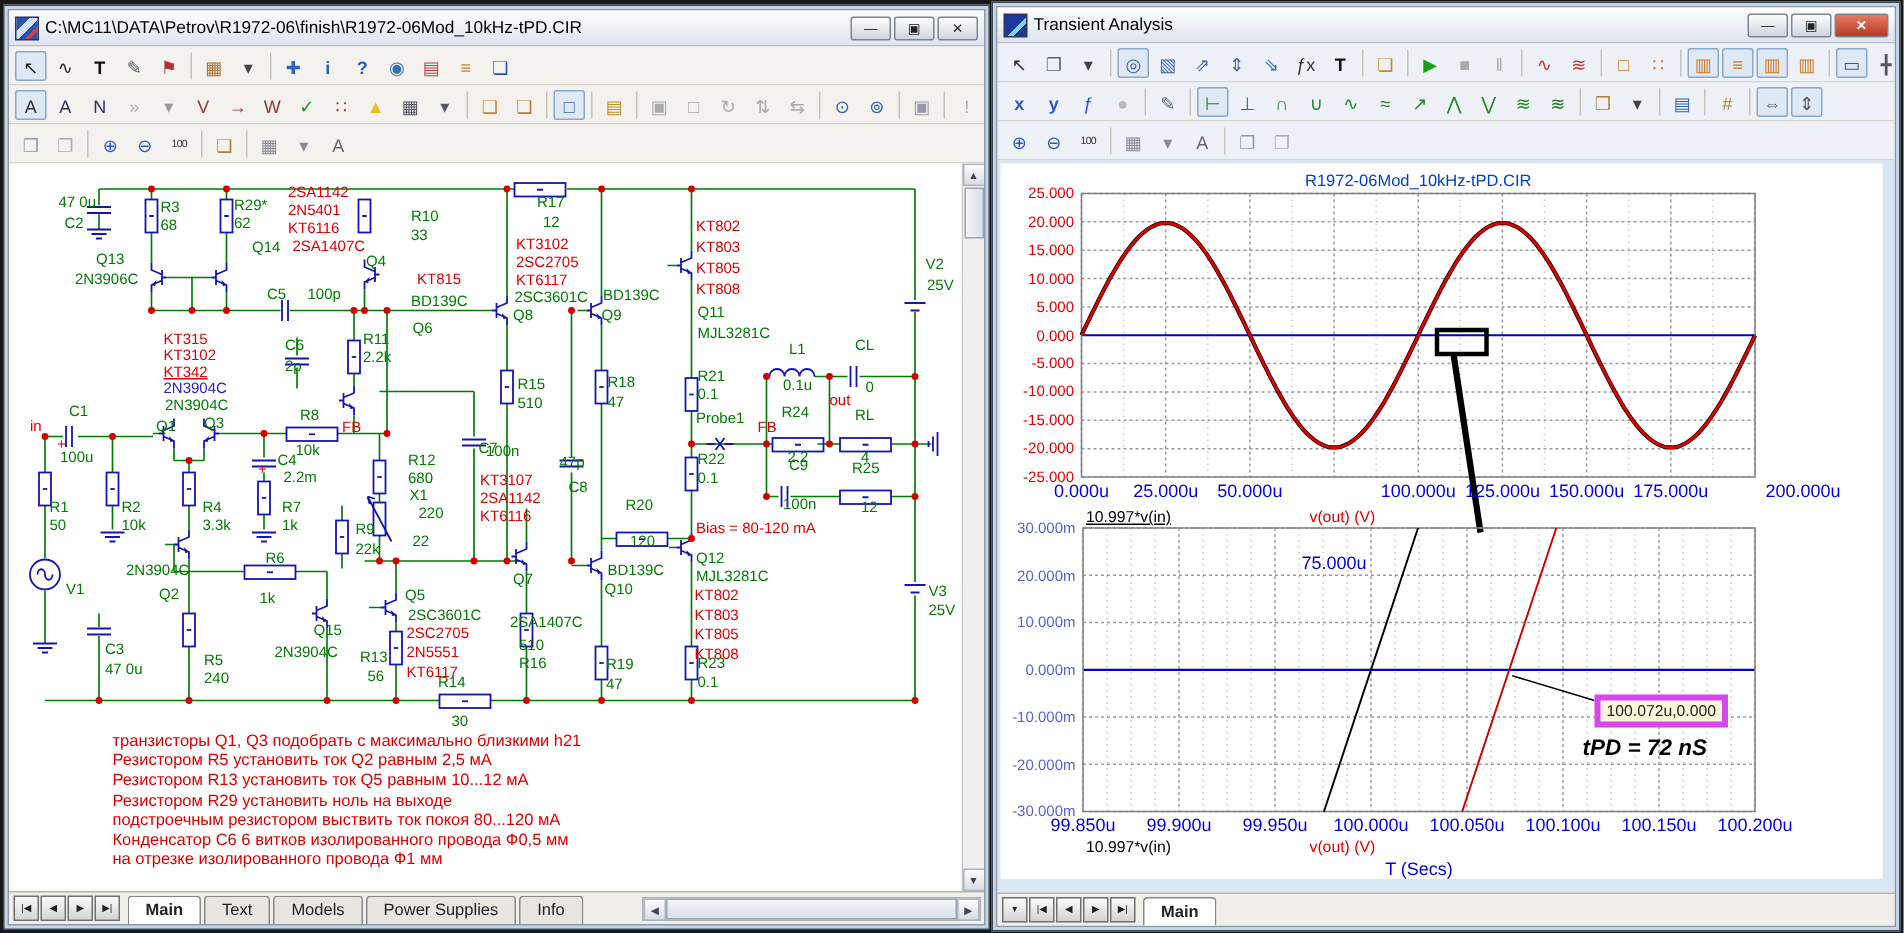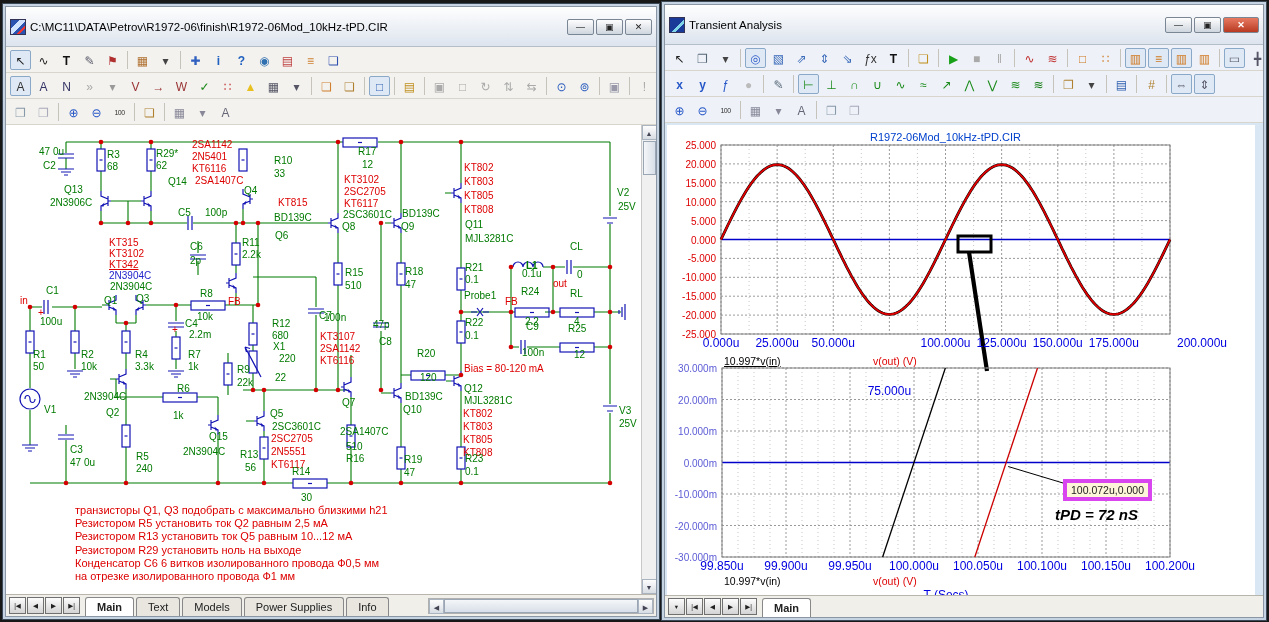--- a/index.html
+++ b/index.html
@@ -1,19 +1,19 @@
 <!DOCTYPE html>
 <html><head>
 <meta charset="utf-8">
 <style>
   *{box-sizing:border-box;margin:0;padding:0}
   body{width:1269px;height:622px;position:relative;background:#181818;font-family:"Liberation Sans",sans-serif;overflow:hidden}
   .win{position:absolute;border:1px solid #3c4a58;background:#c6d3e2;padding:2px}
   .winbody{display:flex;flex-direction:column;height:100%;border:1px solid #8a96a4;background:#f2f1ec}
-  .tbar{height:40px;display:flex;align-items:center;background:linear-gradient(#fefefe,#dde4ee);border-bottom:1px solid #b4bec8;padding:0 4px;gap:4px;flex:none}
+  .tbar{height:24px;display:flex;align-items:center;background:linear-gradient(#fefefe,#dde4ee);border-bottom:1px solid #b4bec8;padding:0 4px;gap:4px;flex:none}
   .ttl{flex:1;font-size:11.5px;color:#000;white-space:nowrap;overflow:hidden}
   .appico{width:16px;height:16px;flex:none;border:1px solid #335;background:linear-gradient(135deg,#2a52b0 0 30%,#cfe2ff 30% 55%,#2a52b0 55% 70%,#e33 70% 80%,#2a52b0 80%)}
   .wbtns{display:flex;gap:2px;flex:none}
   .wbtn{width:27px;height:16px;border:1px solid #7a8694;border-radius:2px;background:linear-gradient(#fdfdfd,#cfd6de);font-size:9px;line-height:14px;text-align:center;color:#222}
   .wbtn.red{background:linear-gradient(#e87a62,#b83a22);color:#fff;width:36px;font-weight:bold}
   .tb{display:flex;align-items:center;height:26px;background:#f3f2ee;border-bottom:1px solid #d8d5cc;padding:0 3px;flex:none}
   .tb.blu{background:#eef2f8}
   .tbb{width:21px;height:20px;line-height:20px;text-align:center;font-size:12px;margin:0 1px;border:1px solid transparent;border-radius:2px;color:#445;flex:none;overflow:hidden}
   .tbb.sel{border-color:#8aa8c8;background:#dfe9f5}
   .tbb.bold{font-weight:bold}
@@ -327,21 +327,21 @@
             <span class="slab c-g" style="left: 399px; top: 142px;">R18</span>
             <span class="slab c-g" style="left: 399px; top: 155px;">47</span>
             <span class="slab c-r" style="left: 458px; top: 38px;">KT802</span>
             <span class="slab c-r" style="left: 458px; top: 52px;">KT803</span>
             <span class="slab c-r" style="left: 458px; top: 66px;">KT805</span>
             <span class="slab c-r" style="left: 458px; top: 80px;">KT808</span>
             <span class="slab c-g" style="left: 459px; top: 95px;">Q11</span>
             <span class="slab c-g" style="left: 459px; top: 109px;">MJL3281C</span>
             <span class="slab c-g" style="left: 611px; top: 63px;">V2</span>
             <span class="slab c-g" style="left: 612px; top: 77px;">25V</span>
-            <span class="slab c-g" style="left: 520px; top: 136px; font-weight: bold;">L1</span>
+            <span class="slab c-g" style="left: 520px; top: 120px;">L1</span>
             <span class="slab c-g" style="left: 516px; top: 144px;">0.1u</span>
             <span class="slab c-g" style="left: 564px; top: 117px;">CL</span>
             <span class="slab c-g" style="left: 571px; top: 145px;">0</span>
             <span class="slab c-r" style="left: 547px; top: 154px;">out</span>
             <span class="slab c-g" style="left: 458px; top: 166px;">Probe1</span>
             <span class="slab c-r" style="left: 499px; top: 172px;">FB</span>
             <span class="slab c-g" style="left: 515px; top: 162px;">R24</span>
             <span class="slab c-g" style="left: 519px; top: 192px;">2.2</span>
             <span class="slab c-g" style="left: 564px; top: 164px;">RL</span>
             <span class="slab c-g" style="left: 568px; top: 192px;">4</span>
@@ -427,20 +427,21 @@
             <span class="slab c-g" style="left: 182px; top: 237px;">1k</span>
             <span class="slab c-g" style="left: 98px; top: 171px;">Q1</span>
             <span class="slab c-g" style="left: 130px; top: 169px;">Q3</span>
             <span class="slab c-r" style="left: 222px; top: 172px;">FB</span>
           </div>
       <div class="notes">
             <div class="note-line">транзисторы Q1, Q3 подобрать с максимально близкими h21</div>
             <div class="note-line">Резистором R5 установить ток Q2 равным 2,5 мА</div>
             <div class="note-line">Резистором R13 установить ток Q5 равным 10...12 мА</div>
             <div class="note-line">Резистором R29 установить ноль на выходе</div>
+            <div class="note-line">подстроечным резистором выствить ток покоя 80...120 мА</div>
             <div class="note-line">Конденсатор С6 6 витков изолированного провода Ф0,5 мм</div>
             <div class="note-line">на отрезке изолированного провода Ф1 мм</div>
           </div>
     </div>
     <div class="vsb">
       <span class="sbtn">▲</span>
       <span class="vthumb"></span>
       <span class="vfill"></span>
       <span class="sbtn">▼</span>
     </div>

